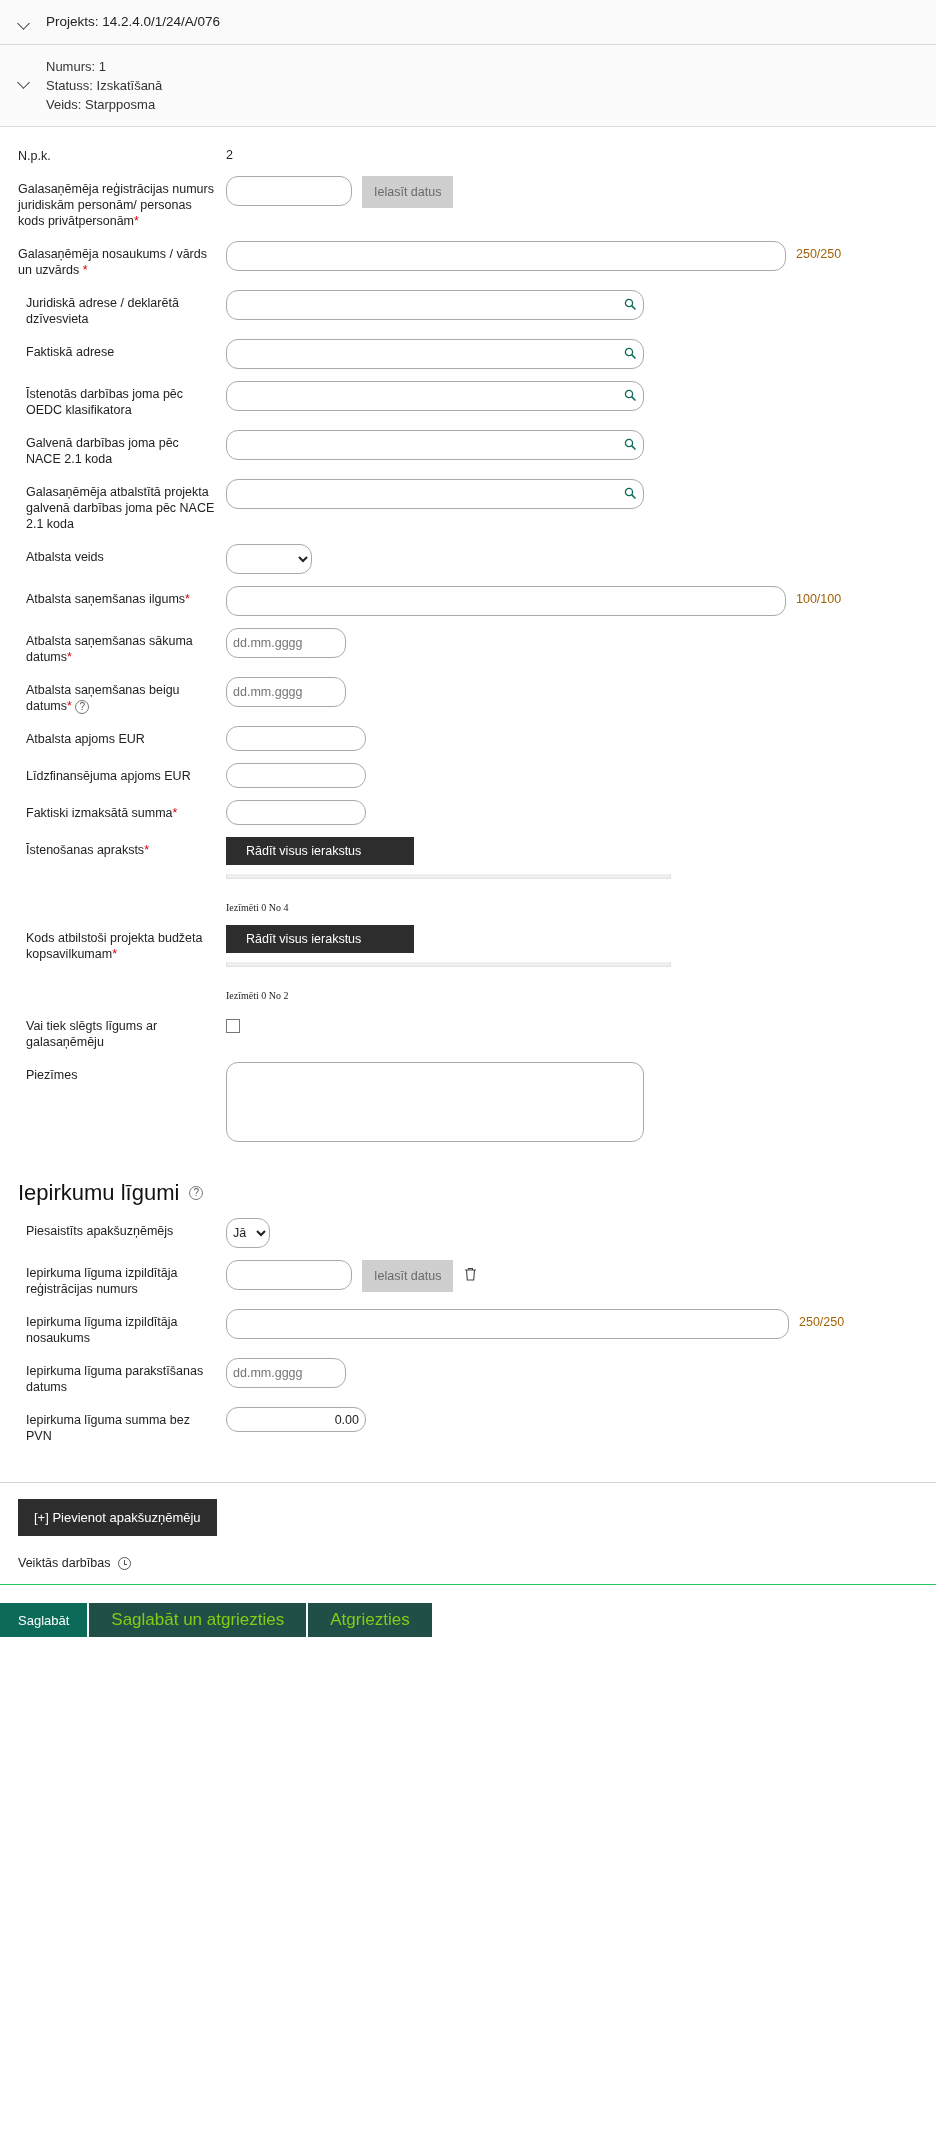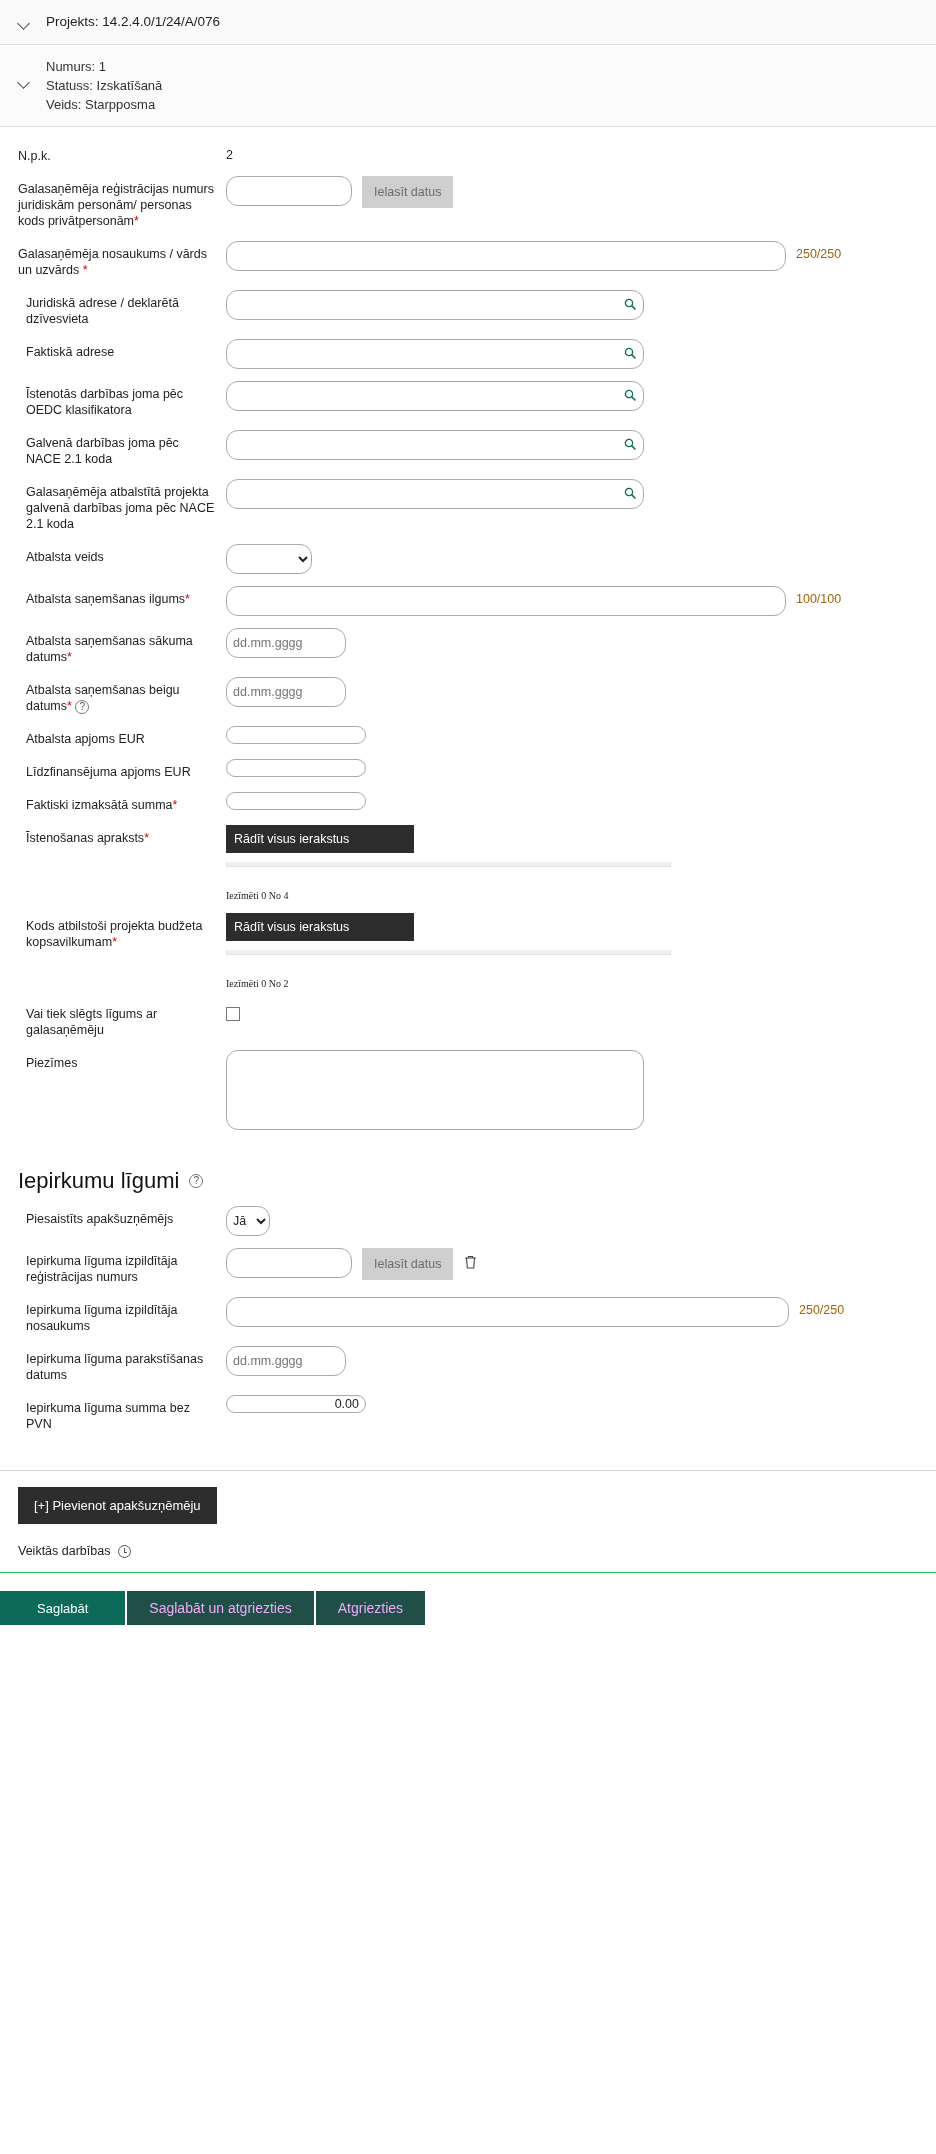--- a/index.html
+++ b/index.html
@@ -75,21 +75,21 @@
   input[type="text"], textarea, select {
     font-family: "Liberation Sans", sans-serif;
     font-size: 12.5px;
     color: #222;
     border: 1px solid #a9a9a9;
     background: #ffffff;
     padding: 5px 6px;
     border-radius: 12px;
     outline: none;
   }
-  input.w140 { width: 140px; height: 18px; }
+  input.w140 { width: 140px; height: 25px; }
   input.w130 { width: 126px; height: 30px; }
   input.w560 { width: 560px; height: 30px; }
   input.w420 { width: 418px; height: 30px; }
   input.w560b { width: 563px; height: 30px; }
 
   .chk {
     width: 14px; height: 14px;
     border: 1px solid #777;
     background: #fff;
     margin-top: 6px;
@@ -134,21 +134,21 @@
   select.tiny {
     width: 44px; height: 30px; padding: 4px 2px;
   }
 
   
   .multisel { display: flex; flex-direction: column; }
   .ms-btn {
     background: #2d2d2d;
     color: #ffffff;
     font-size: 12.5px;
-    padding: 7px 8px;
+    padding: 7px 20px;
     width: 188px;
     cursor: pointer;
     border: none;
     text-align: left;
     font-family: "Liberation Sans", sans-serif;
   }
   .ms-bar {
     width: 445px;
     height: 5px;
     background: #efefef;
@@ -237,29 +237,29 @@
     display: flex;
     gap: 2px;
     padding: 18px 0 0 0;
   }
   .btn-teal {
     background: #0c6b58;
     color: #ffffff;
     border: none;
     font-size: 13px;
     height: 34px;
-    padding: 0 37px;
+    padding: 0 18px;
     cursor: pointer;
     font-family: "Liberation Sans", sans-serif;
   }
   .btn-grey {
     background: #2d4f4a;
-    color: #f0abfc;
+    color: #84cc16;
     border: none;
-    font-size: 14px;
+    font-size: 17px;
     height: 34px;
     padding: 0 22px;
     cursor: pointer;
     font-family: "Liberation Sans", sans-serif;
   }
   .btn-dkteal { background: #1f4f46; }
 </style>
 </head>
 <body>
 

